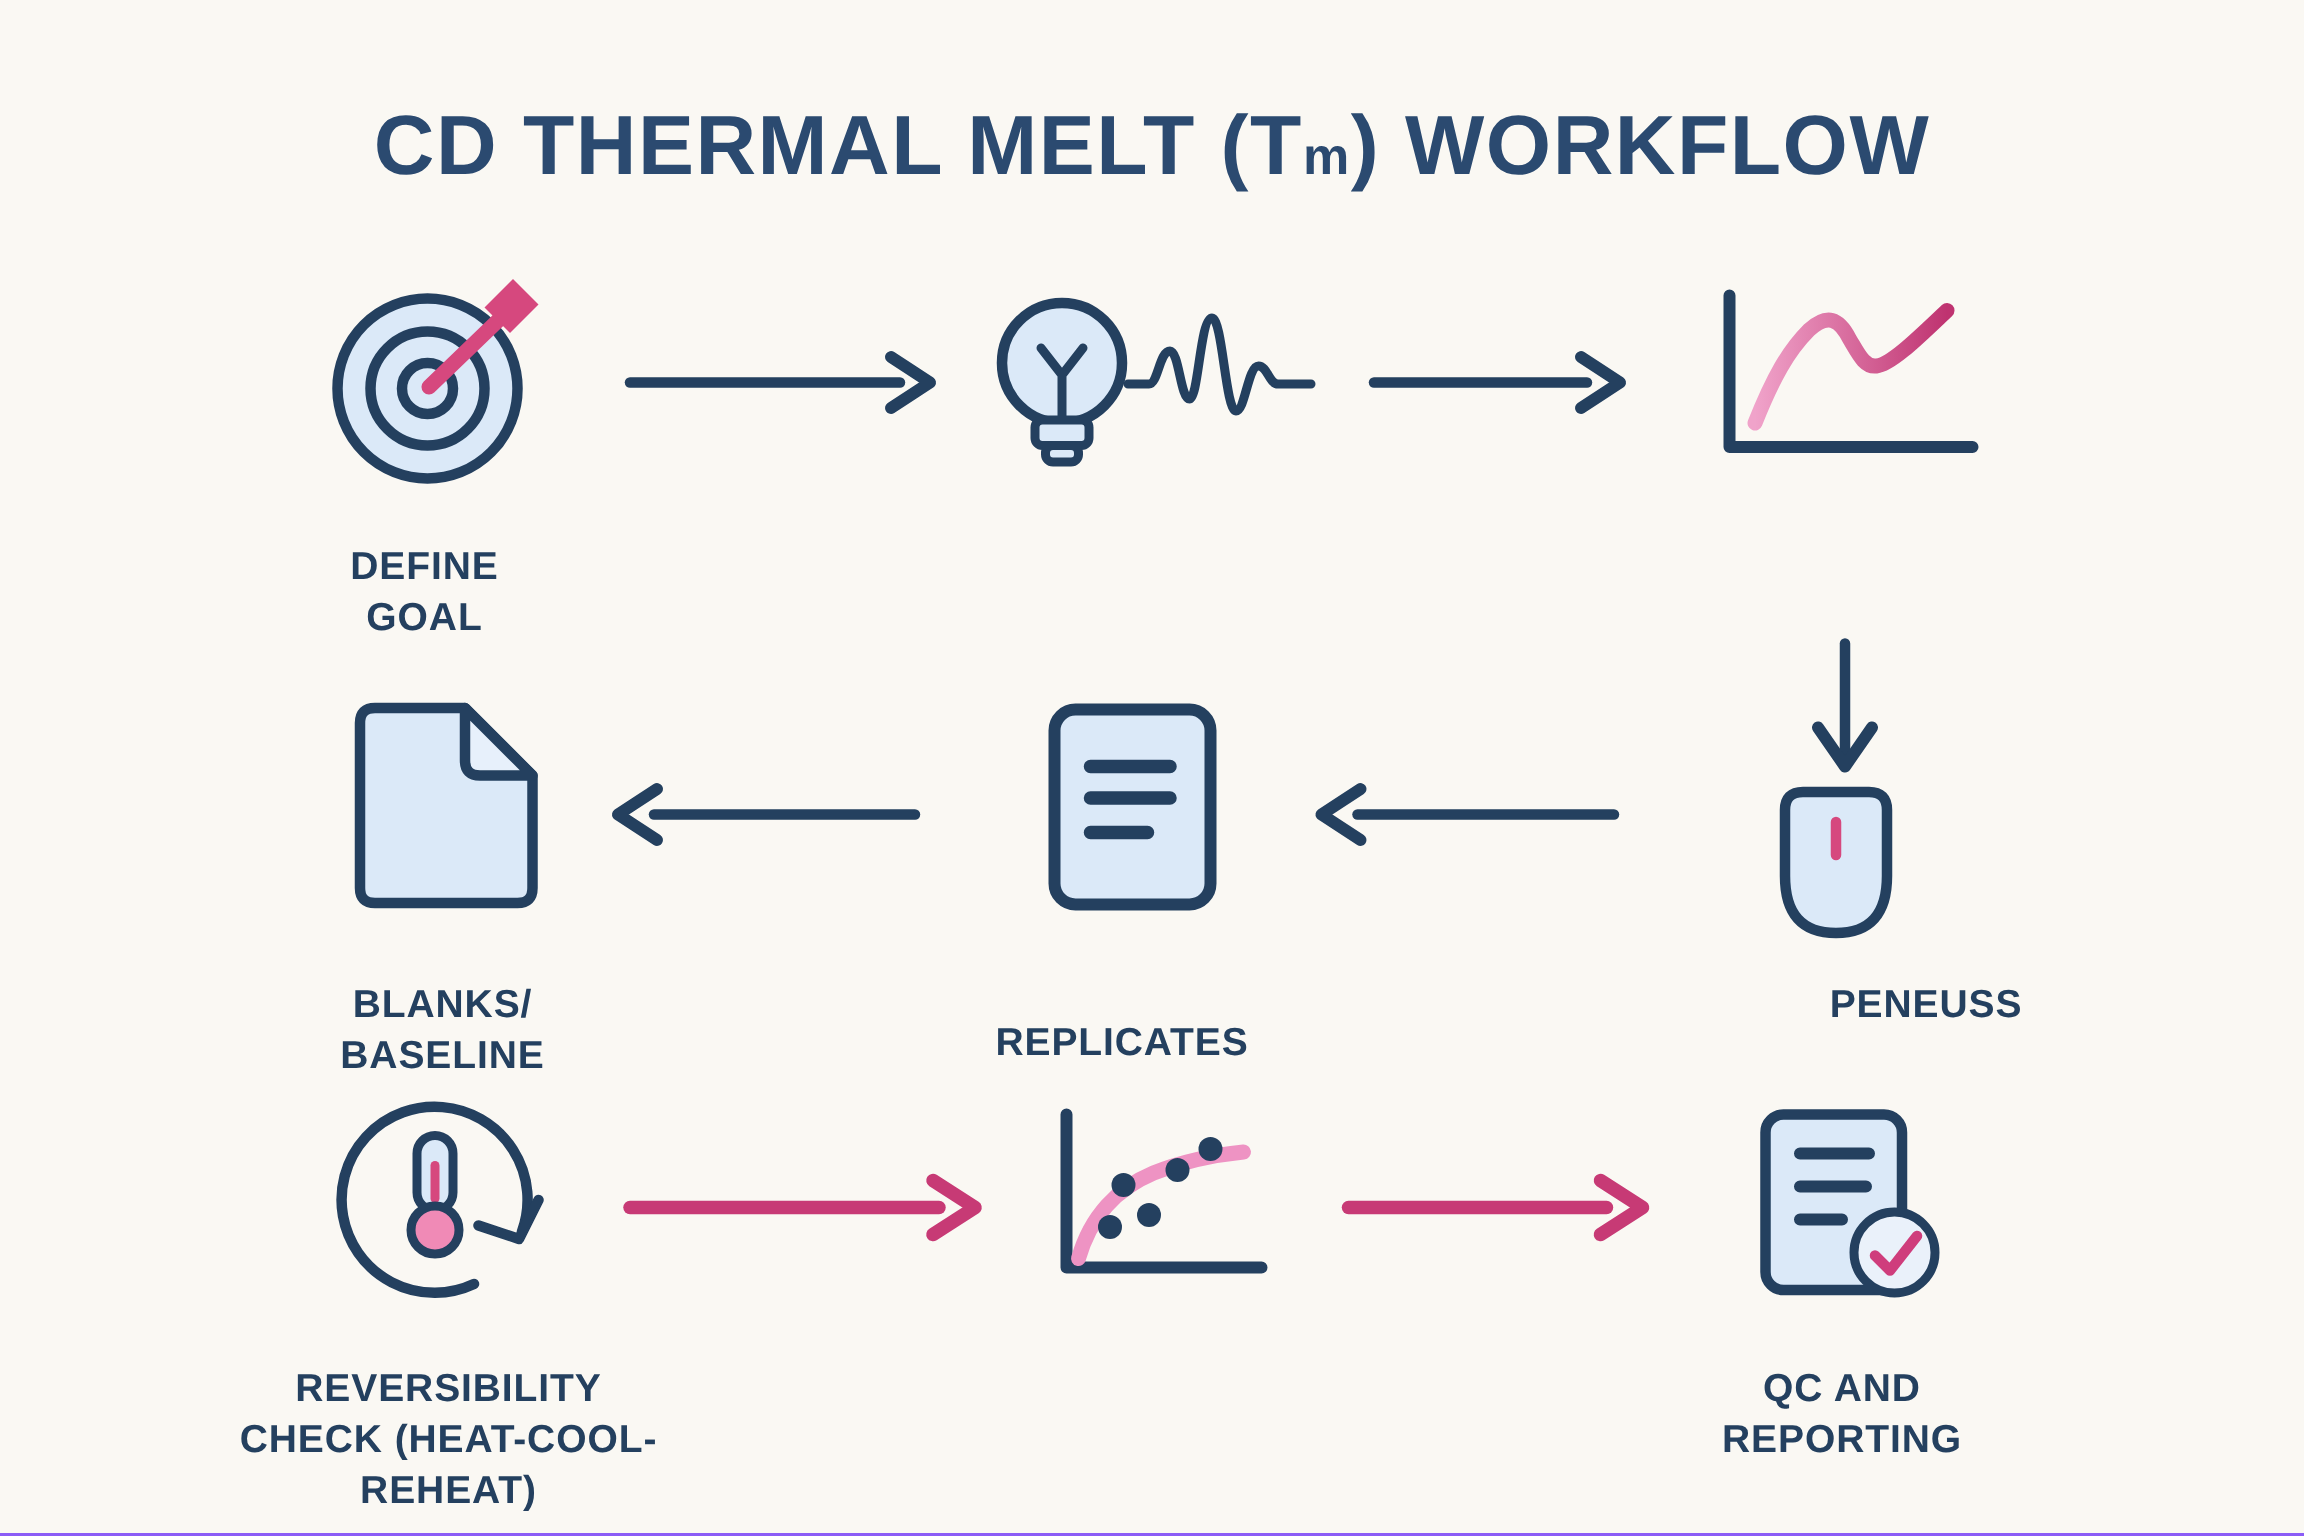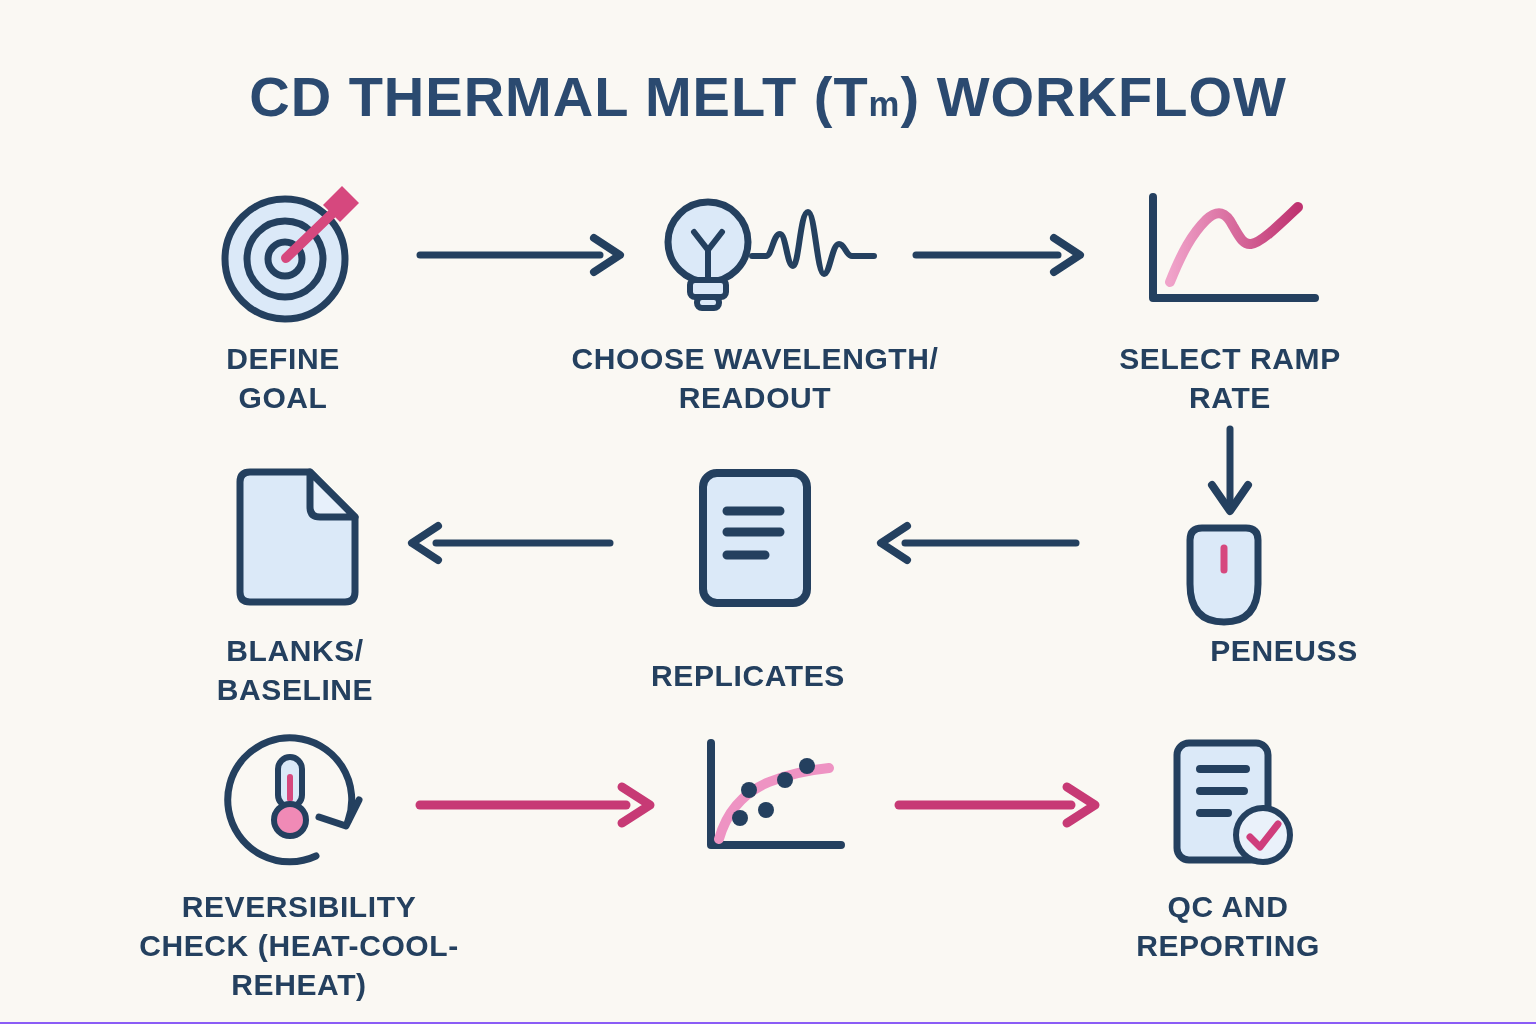--- a/index.html
+++ b/index.html
@@ -21,22 +21,22 @@
   .abs{position:absolute;}
   .title{
     position:absolute;left:50%;top:64px;transform:translateX(-50%);
     font-size:56px;font-weight:bold;color:var(--title);
     letter-spacing:1px;white-space:nowrap;
   }
   .title sub{font-size:0.62em;vertical-align:baseline;line-height:1;}
   .label{
     position:absolute;transform:translateX(-50%);
     text-align:center;white-space:pre-line;
-    font-weight:bold;font-size:30px;line-height:1.3;
-    color:var(--navy-text);letter-spacing:0.6px;
+    font-weight:bold;font-size:26px;line-height:1.3;
+    color:var(--navy-text);letter-spacing:0.6px;margin-top:22px;
   }
 </style>
 </head>
 <body>
 
 <div class="canvas">
 
   <div class="title"><span>CD THERMAL MELT (T</span><sub>m</sub><span>) WORKFLOW</span></div>
 
   <svg class="abs" style="left:212px;top:182px" width="160" height="152" viewBox="0 0 160 152">
@@ -137,25 +137,21 @@
   </svg>
 
   <svg class="abs" style="left:893px;top:780px" width="212" height="50" viewBox="0 0 212 50">
     <line x1="6" y1="25" x2="178" y2="25" stroke="#c73a75" stroke-width="9" stroke-linecap="round"></line>
     <polyline points="174,7 202,25 174,43" fill="none" stroke="#c73a75" stroke-width="9" stroke-linecap="round" stroke-linejoin="round"></polyline>
   </svg>
 
   <div class="label" style="left:283px;top:339px">DEFINE
 GOAL</div>
 
-  <div class="label" style="left:755px;top:339px">CHOOSE WAVELENGTH/
-READOUT</div>
 
-  <div class="label" style="left:1230px;top:339px">SELECT RAMP
-RATE</div>
 
   <div class="label" style="left:295px;top:631px">BLANKS/
 BASELINE</div>
 
   <div class="label" style="left:748px;top:656px">REPLICATES</div>
 
   <div class="label" style="left:1284px;top:631px">PENEUSS</div>
 
   <div class="label" style="left:299px;top:887px">REVERSIBILITY
 CHECK (HEAT-COOL-

